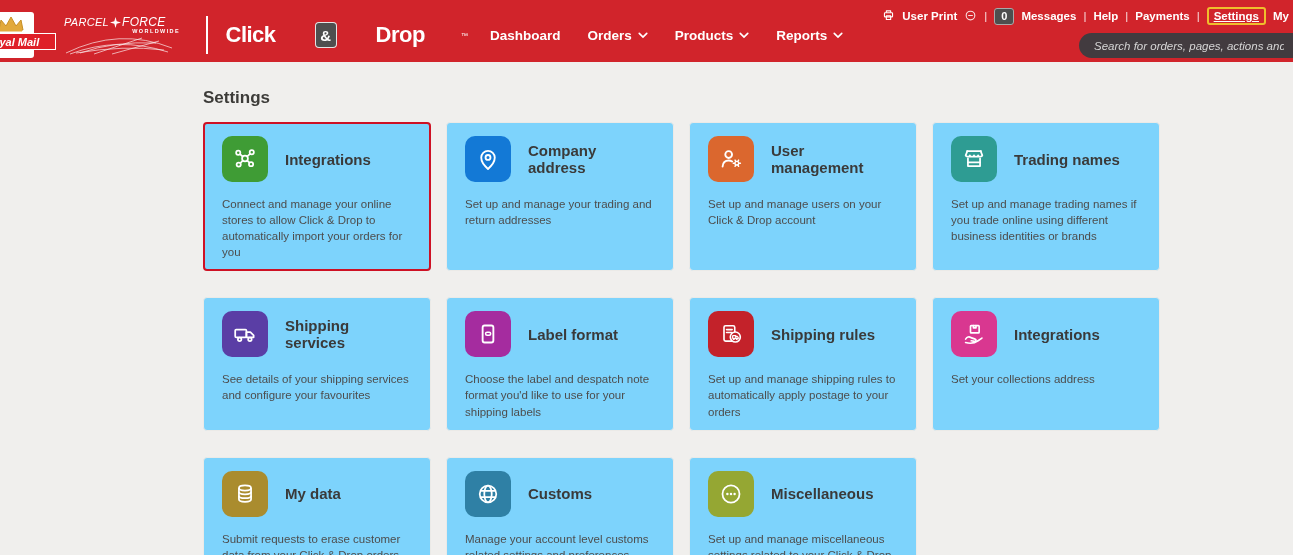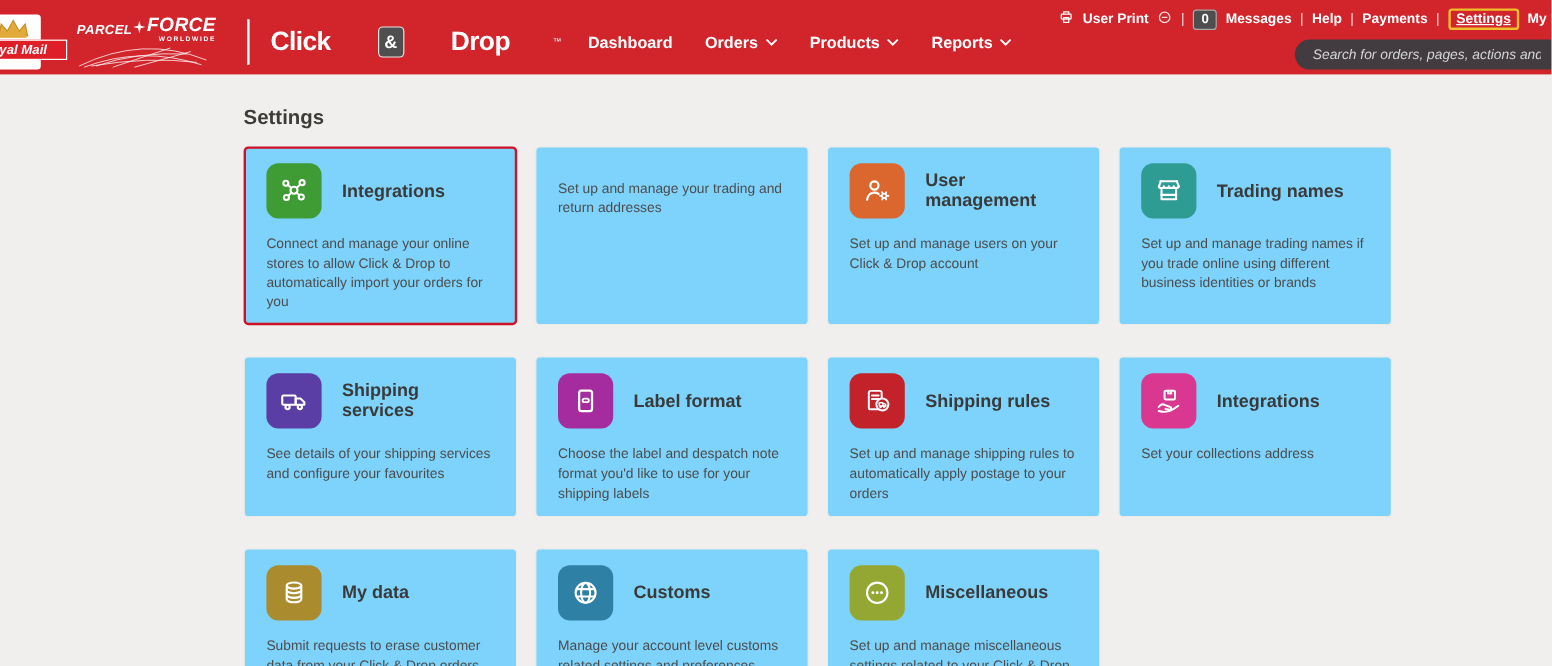--- a/index.html
+++ b/index.html
@@ -22,23 +22,23 @@
   .brand-row { position:absolute; top:10px; left:0; right:0; height:50px; display:flex; align-items:center; }
 
   .rm-logo { position:relative; width:46px; height:46px; margin-left:-12px; flex:none; }
   .rm-box { position:absolute; inset:0; background:#fff; border-radius:3px; }
   .rm-crown { position:absolute; top:3px; left:8px; }
   .rm-banner { position:absolute; top:21px; left:-20px; width:88px; height:17px; background:#DF1F28;
                border:1px solid #fff; display:flex; align-items:center; justify-content:center; }
   .rm-banner span { color:#fff; font-style:italic; font-weight:bold; font-size:11px; white-space:nowrap; }
 
   .pf-logo { margin-left:30px; flex:none; color:#fff; position:relative; width:116px; }
-  .pf-line { display:flex; align-items:flex-end; font-style:italic; font-weight:bold; white-space:nowrap; }
+  .pf-line { display:flex; align-items:center; font-style:italic; font-weight:normal; white-space:nowrap; }
   .pf-parcel { font-size:11px; letter-spacing:.3px; }
-  .pf-force { font-size:16px; letter-spacing:.3px; }
+  .pf-force { font-size:12px; letter-spacing:.3px; }
   .pf-star { margin:0 1px; align-self:center; }
   .pf-world { text-align:right; font-size:5.5px; letter-spacing:1.4px; font-weight:bold; margin-top:-1px; }
   .pf-globe { display:block; margin-top:1px; opacity:.9; }
 
   .hdr-divider { width:1.5px; height:38px; background:#fff; margin-left:26px; flex:none; }
 
   .cd-logo { display:flex; align-items:center; margin-left:18px; flex:none; cursor:pointer;gap:36px; }
   .cd-word { color:#fff; font-weight:bold; font-size:22px; letter-spacing:-.5px; line-height:26px; }
   .cd-amp { display:inline-flex; align-items:center; justify-content:center; width:22px; height:26px;
             background:#4F4F4F; border:1px solid rgba(255,255,255,.85); border-radius:4px;
@@ -190,20 +190,29 @@
               <circle cx="6.6" cy="16.8" r="1.8" fill="currentColor"></circle>
               <circle cx="17.2" cy="16.4" r="1.8" fill="currentColor"></circle>
             </svg>
         </div>
         <div class="card-title">Integrations</div>
       </div>
       <div class="card-desc">Connect and manage your online stores to allow Click &amp; Drop to automatically import your orders for you</div>
     </div>
 
     <div class="card">
+      <div class="card-head">
+        <div class="icon-tile" style="background-color: rgb(19, 121, 214); color: rgb(19, 121, 214);">
+          <svg width="28" height="28" viewBox="0 0 24 24" fill="none" stroke="#fff" stroke-width="1.6" stroke-linejoin="round">
+              <path d="M12 20.5 C12 20.5 6.2 15.6 6.2 10.8 a5.8 5.8 0 1 1 11.6 0 C17.8 15.6 12 20.5 12 20.5 Z"></path>
+              <circle cx="12" cy="10.7" r="2.1"></circle>
+            </svg>
+        </div>
+        <div class="card-title">Company address</div>
+      </div>
       <div class="card-desc">Set up and manage your trading and return addresses</div>
     </div>
 
     <div class="card">
       <div class="card-head">
         <div class="icon-tile" style="background-color: rgb(219, 103, 46); color: rgb(219, 103, 46);">
           <svg width="28" height="28" viewBox="0 0 24 24" fill="none" stroke="#fff" stroke-width="1.6" stroke-linecap="round">
               <circle cx="10" cy="8.2" r="2.9"></circle>
               <path d="M4.8 18.4 c0.3-3.3 2.5-5.1 5.2-5.1 1.1 0 2.1.3 3 .9"></path>
               <g stroke-width="1.2">

